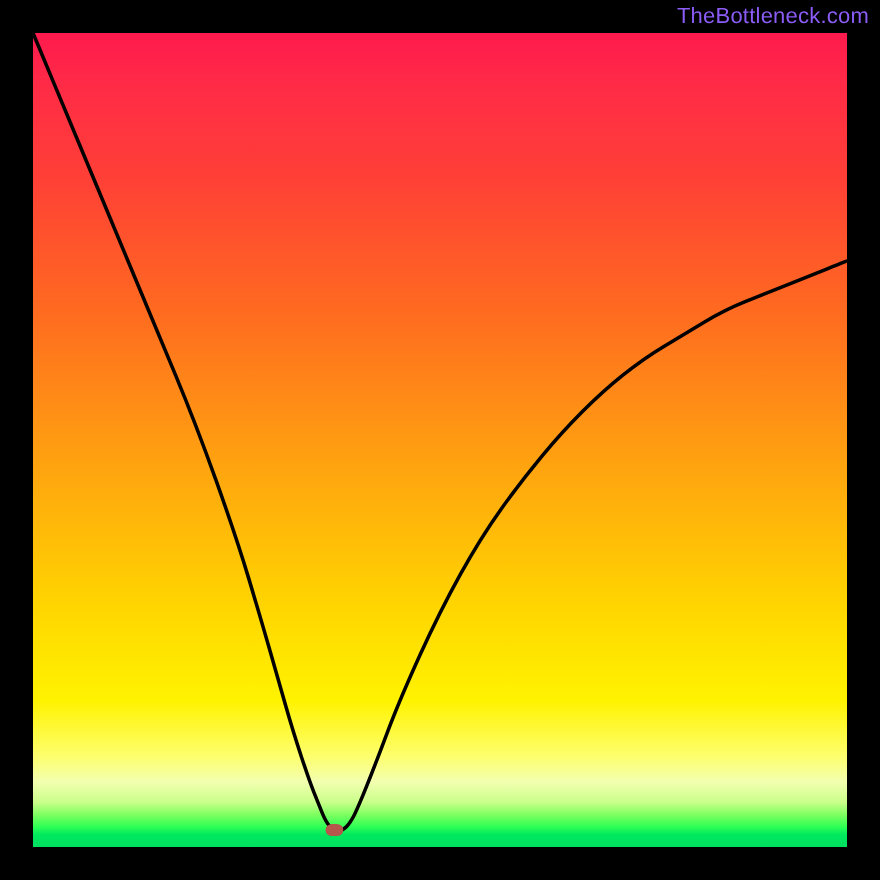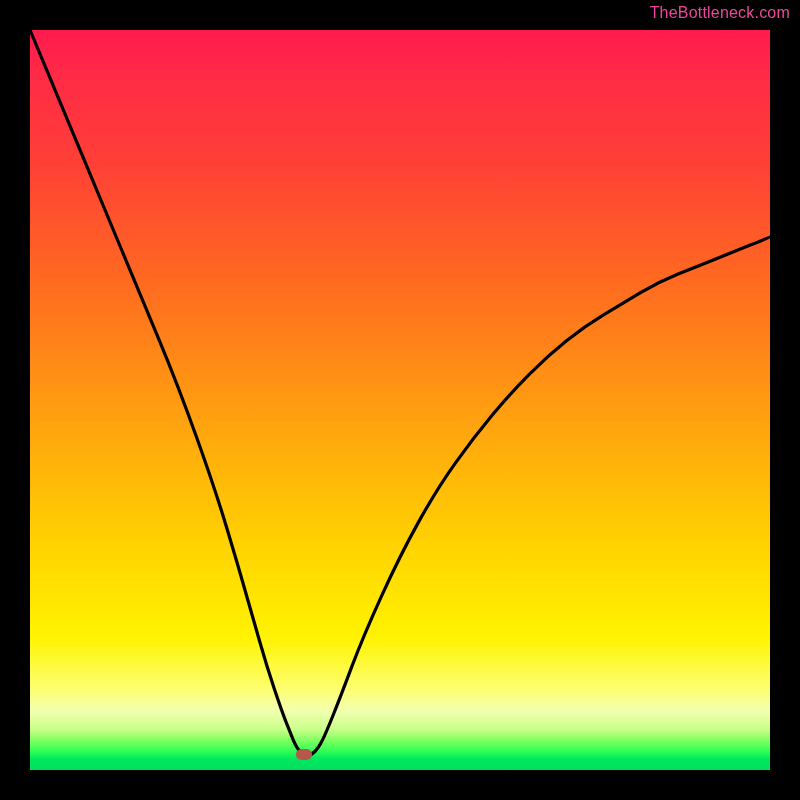--- a/index.html
+++ b/index.html
@@ -7,22 +7,22 @@
     width: 800px;
     height: 800px;
     background: #000;
     position: relative;
     font-family: Arial, Helvetica, sans-serif;
   }
   .watermark {
     position: absolute;
     top: 4px;
     right: 10px;
-    color: #ec4899;
-    font-size: 16px;
+    color: #8b5cf6;
+    font-size: 20px;
     font-weight: 500;
     z-index: 10;
     letter-spacing: 0.2px;
   }
   .plot-frame {
     position: absolute;
     left: 30px;
     top: 30px;
     width: 740px;
     height: 740px;

